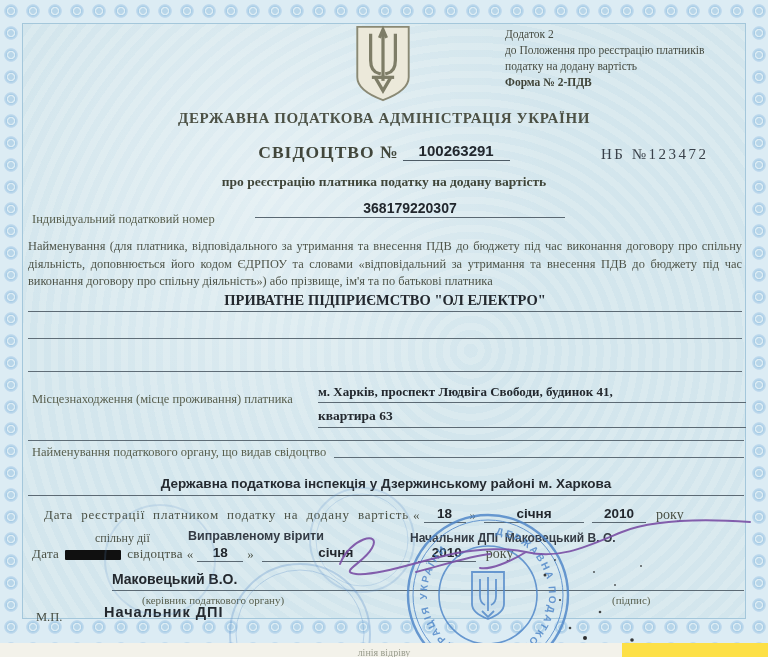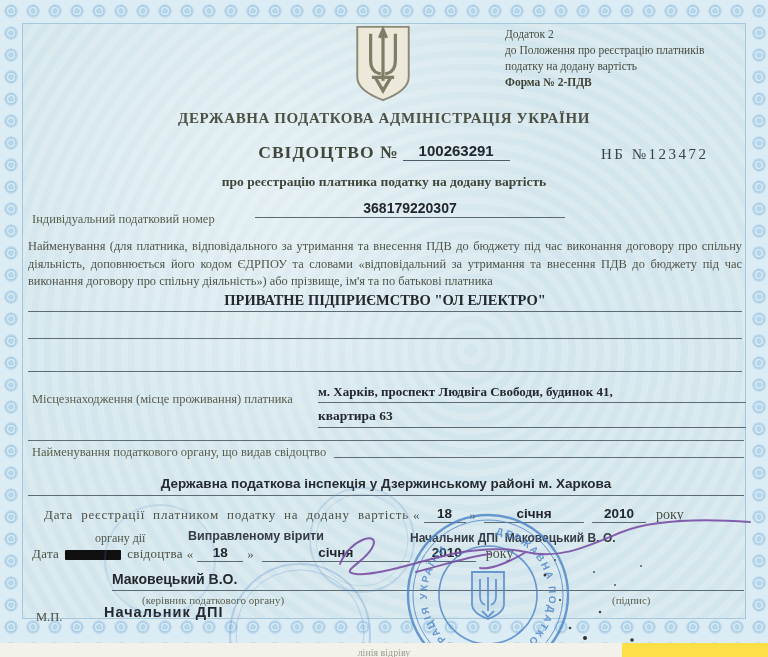--- a/index.html
+++ b/index.html
@@ -115,21 +115,21 @@
   <div class="abs flexrow" style="left:32px;top:506px;width:732px;margin-left:12px;">
     <span class="serif d-label">Дата реєстрації платником податку на додану вартість</span>
     <span class="serif q">«</span>
     <span class="fill" style="width:42px;">18</span>
     <span class="serif q">»</span>
     <span class="fill" style="width:100px;margin:0 4px;">січня</span>
     <span class="fill" style="width:54px;margin:0 4px;">2010</span>
     <span class="serif suffix">року</span>
   </div>
 
-  <div class="abs serif" style="left:95px;top:531px;font-size:12px;color:#4d5348;">органу дії</div>
+  <div class="abs serif" style="left:95px;top:531px;font-size:12px;color:#4d5348;">спільну дії</div>
   <div class="abs stamped" style="left:188px;top:529px;font-size:12.5px;">Виправленому вірити</div>
   <div class="abs stamped" style="left:410px;top:531px;font-size:12px;white-space:pre;">Начальник ДПІ  Маковецький В. О.</div>
 
   <div class="abs flexrow" style="left:32px;top:545px;width:540px;">
     <span class="serif d-label" style="letter-spacing:.3px;word-spacing:normal;">Дата</span>
     <span class="redact"></span>
     <span class="serif d-label" style="letter-spacing:.3px;word-spacing:normal;">свідоцтва</span>
     <span class="serif q">«</span>
     <span class="fill" style="width:46px;">18</span>
     <span class="serif q">»</span>

